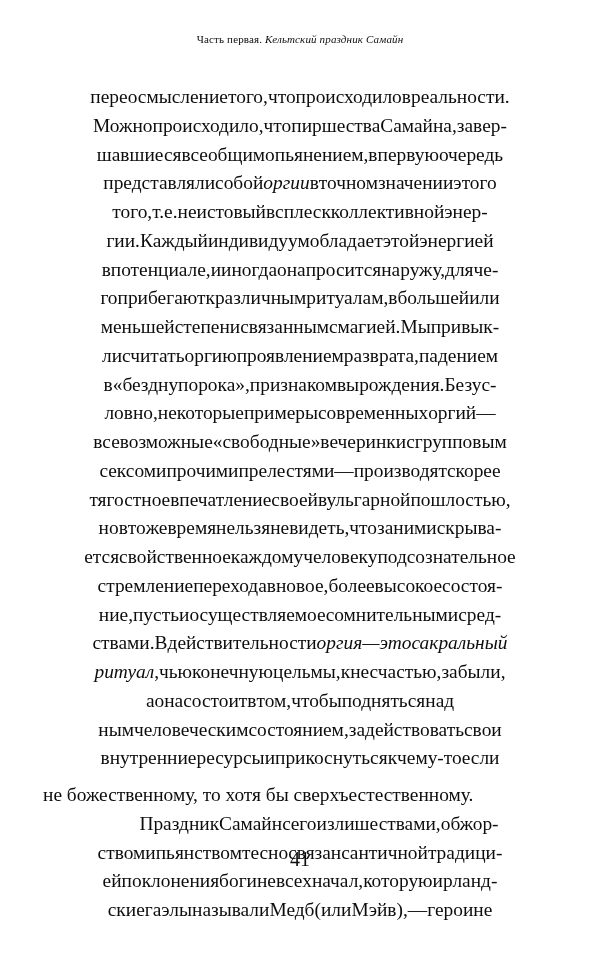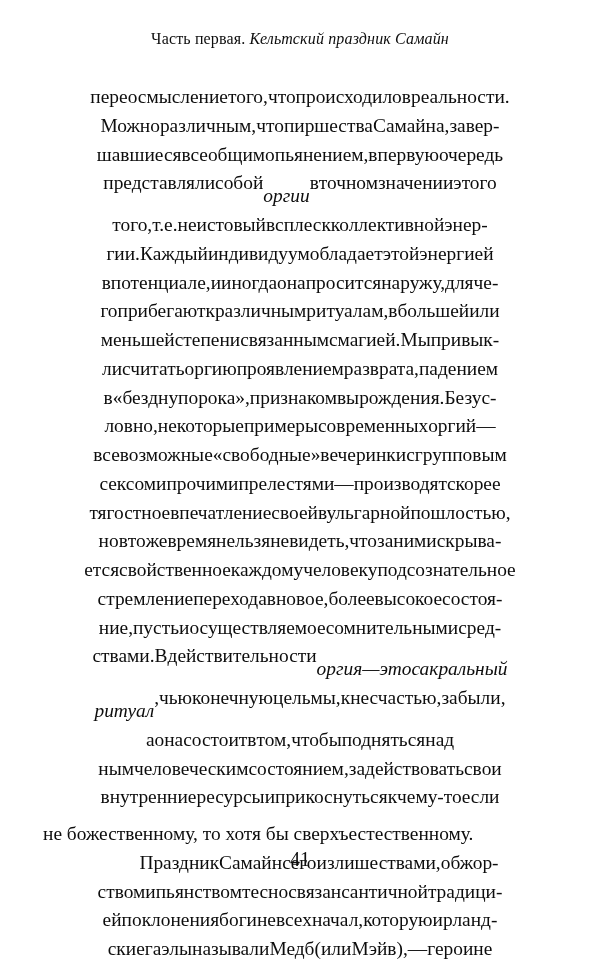--- a/index.html
+++ b/index.html
@@ -25,21 +25,21 @@
     background: #ffffff;
   }
 
   
   .running-head {
     position: absolute;
     top: 30px;
     left: 43px;
     width: 514px;
     text-align: center;
-    font-size: 16px;
+    font-size: 11px;
     line-height: 18px;
     letter-spacing: 0.15px;
     color: #0d0d0d;
     white-space: nowrap;
   }
   .running-head .rh-part { font-style: normal; }
   .running-head .rh-title { font-style: italic; }
 
   
   .textblock {
@@ -63,21 +63,21 @@
     display: flex;
     justify-content: center;
     white-space: normal;
   }
   .para-line.justify > span { white-space: pre; }
 
   .para-line.last { display: block; margin-top: 8px; }
 
   .indent { display: inline-block; width: 38px; }
 
-  .it { font-style: italic; margin-top: 13px; }
+  .it { font-style: italic; }
 
   
   .folio {
     position: absolute;
     top: 847px;
     left: 0;
     width: 600px;
     text-align: center;
     font-size: 20px;
     line-height: 24px;
@@ -97,21 +97,21 @@
       <div class="para-line justify">
         <span>переосмысление</span>
         <span>того,</span>
         <span>что</span>
         <span>происходило</span>
         <span>в</span>
         <span>реальности.</span>
       </div>
       <div class="para-line justify">
         <span>Можно</span>
-        <span>различным,</span>
+        <span>происходило,</span>
         <span>что</span>
         <span>пиршества</span>
         <span>Самайна,</span>
         <span>завер-</span>
       </div>
       <div class="para-line justify">
         <span>шавшиеся</span>
         <span>всеобщим</span>
         <span>опьянением,</span>
         <span>в</span>

